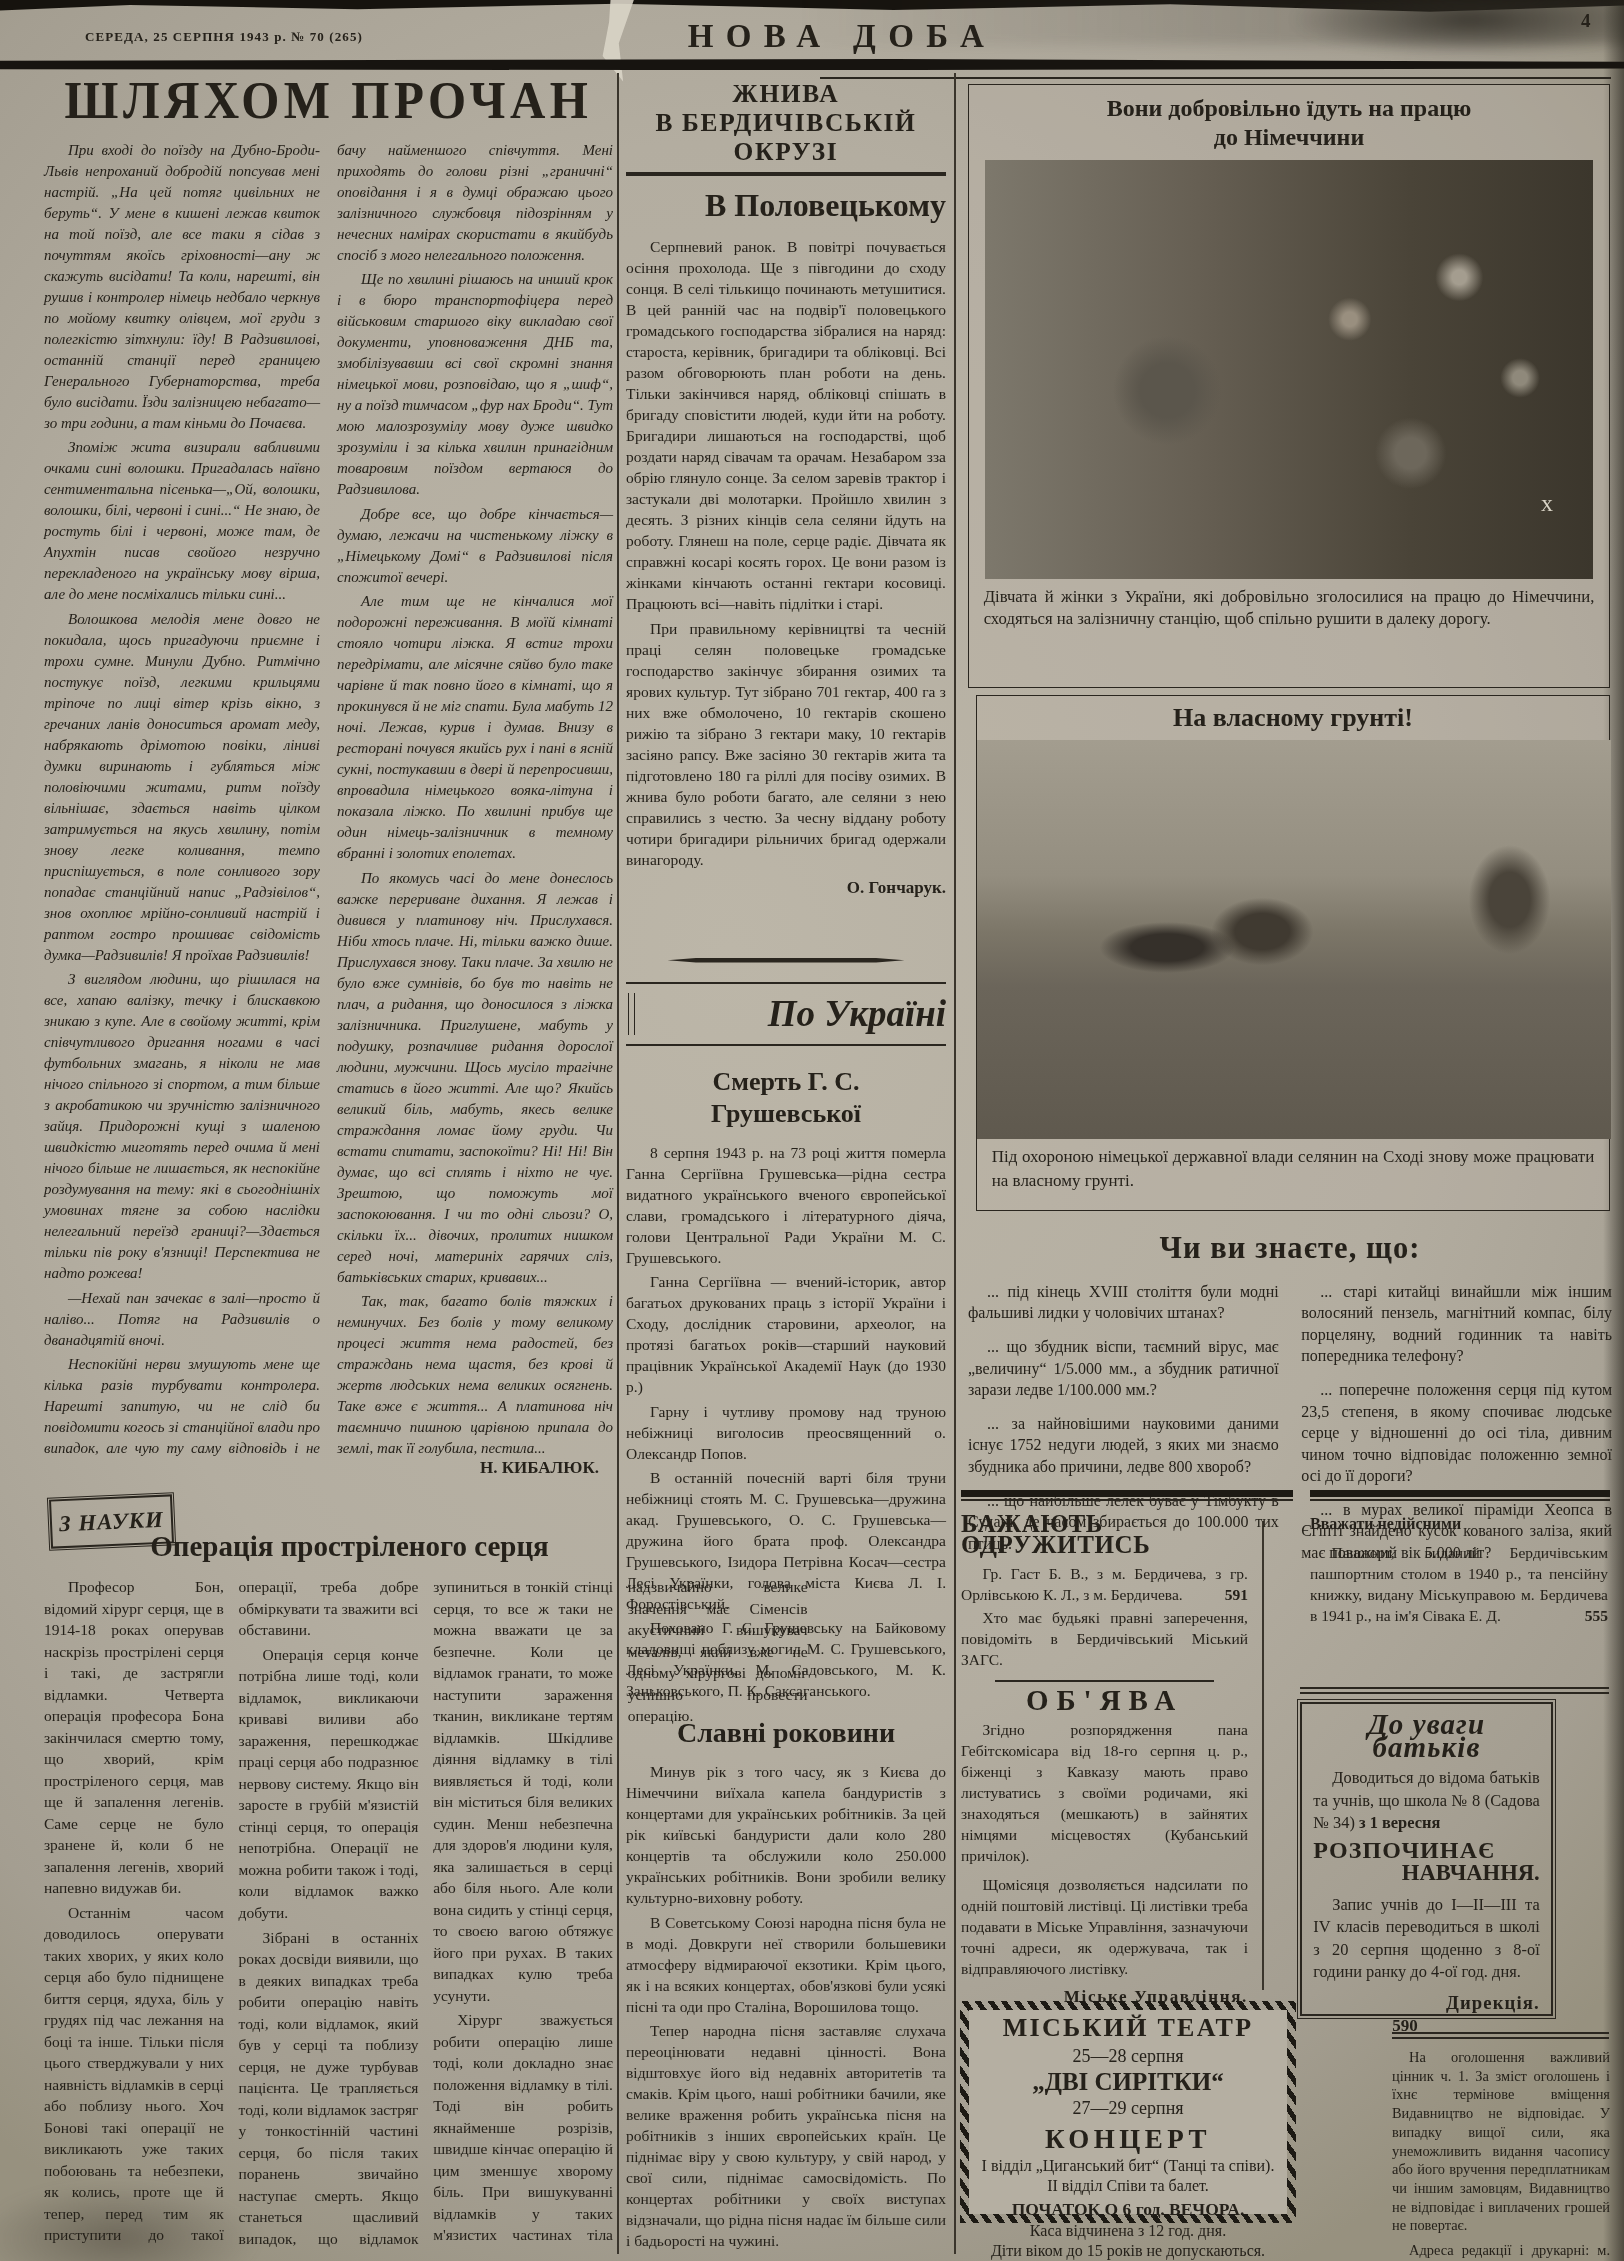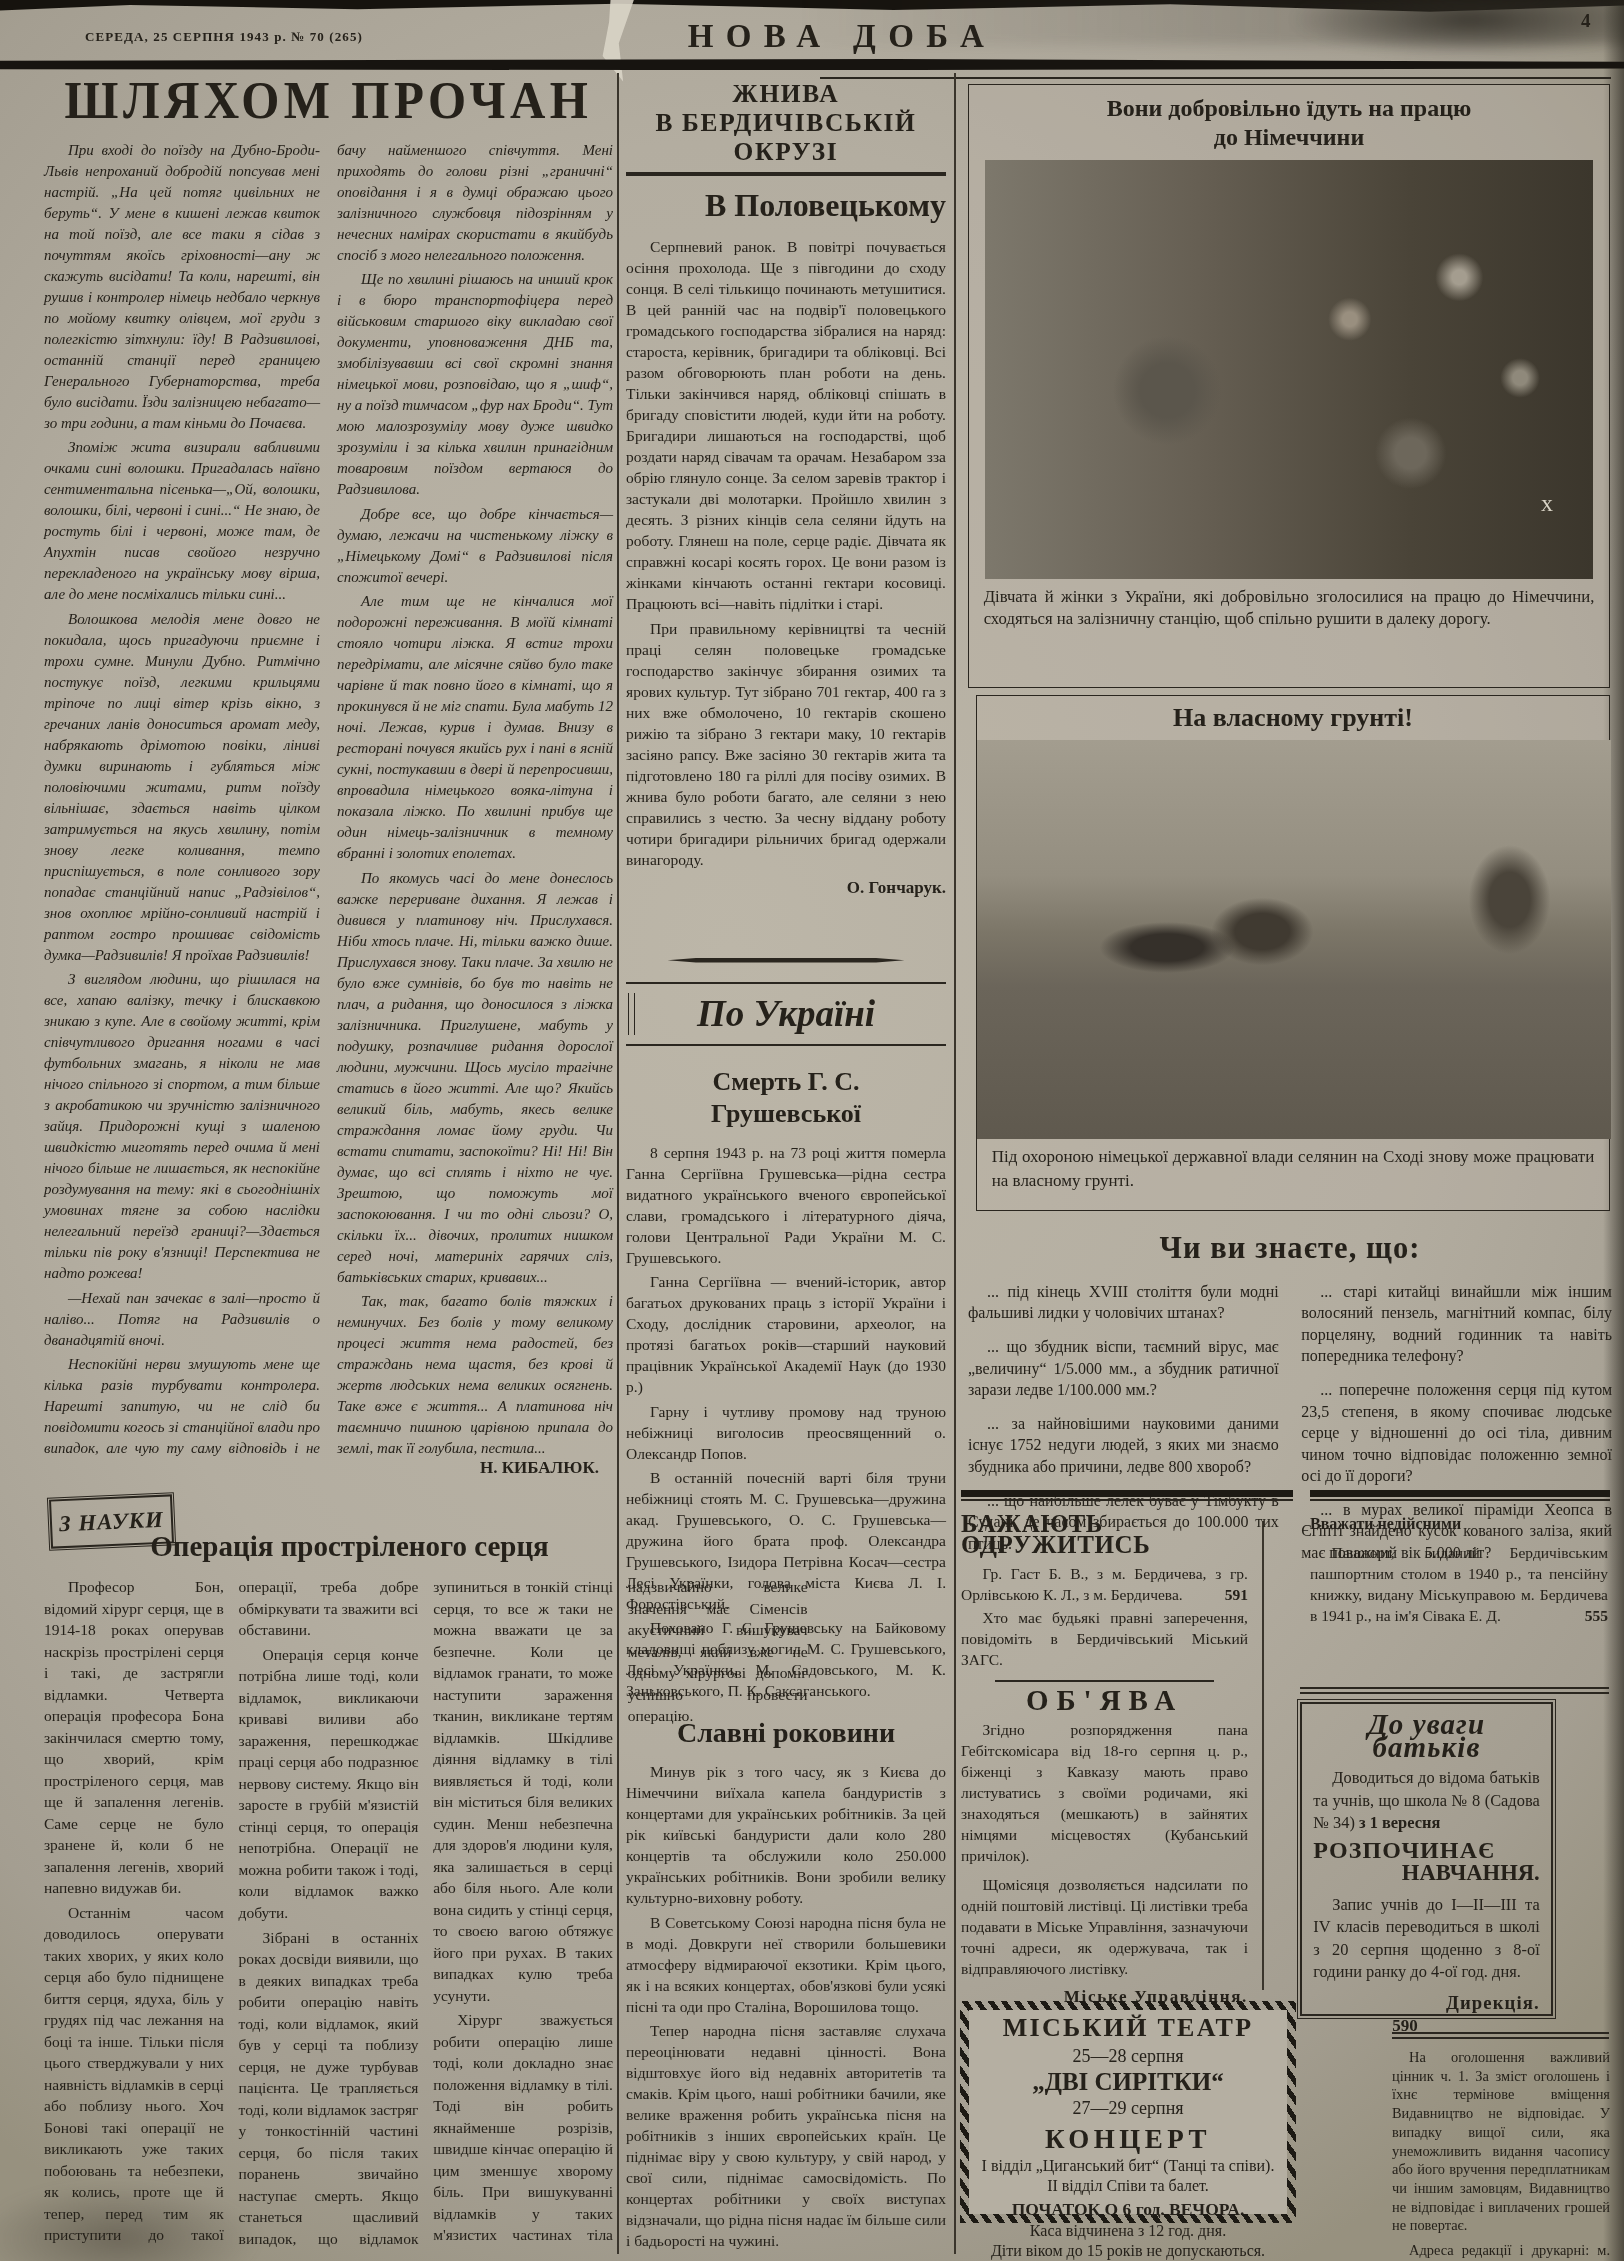--- a/index.html
+++ b/index.html
@@ -45,21 +45,21 @@
   .science-cols{position:absolute;left:44px;top:1576px;width:569px;height:678px;
     column-count:3;column-gap:14.7px;column-fill:auto;font-size:15.5px;line-height:21.5px;}
   
   .mid{position:absolute;left:626px;width:320px;}
   .harvest-kicker{border-bottom:4px solid #2a261f;padding-bottom:5.7px;text-align:center;font-size:25.4px;font-weight:bold;line-height:29px;letter-spacing:1.7px;}
   .harvest-title{text-align:right;font-size:32px;font-weight:bold;margin:11.3px 0 12.4px 0;}
   .mid .bodytext{font-size:15.5px;line-height:21px;}
   .mid-sig{font-size:17px;margin-top:8px;}
   .ornament{width:237px;height:4.5px;margin:0 auto;background:#2a261f;clip-path:polygon(0 50%,12% 0,88% 0,100% 50%,88% 100%,12% 100%);}
   .poukr-box{margin-top:19px;border-top:2.3px double #2a261f;border-bottom:2.3px double #2a261f;padding:8px 0 9px 0;position:relative;
-    text-align:center;font-size:37px;font-weight:bold;font-style:italic;}
+    text-align:right;font-size:37px;font-weight:bold;font-style:italic;}
   .poukr-box:before{content:"";position:absolute;left:2.3px;top:9px;bottom:9px;width:4.5px;border-left:1.7px solid #2a261f;border-right:1.7px solid #2a261f;}
   .obit-title{margin-top:20.4px;text-align:center;font-size:26px;line-height:32px;font-weight:bold;}
   .slavni-title{margin-top:16px;text-align:center;font-size:28px;font-weight:bold;}
   .mid .bodytext{margin-top:12px;}
   
   .pbox{position:absolute;border:1.7px solid #2a261f;background:rgba(185,179,166,.35);}
   .pbox .ph-head{text-align:center;font-weight:bold;}
   .photo{position:relative;margin:0 auto;overflow:hidden;}
   .photo .mark{position:absolute;color:#d8d3c5;font-size:24px;}
   .ph-cap{padding:6.8px 14.7px 0 14.7px;text-align:justify;}

